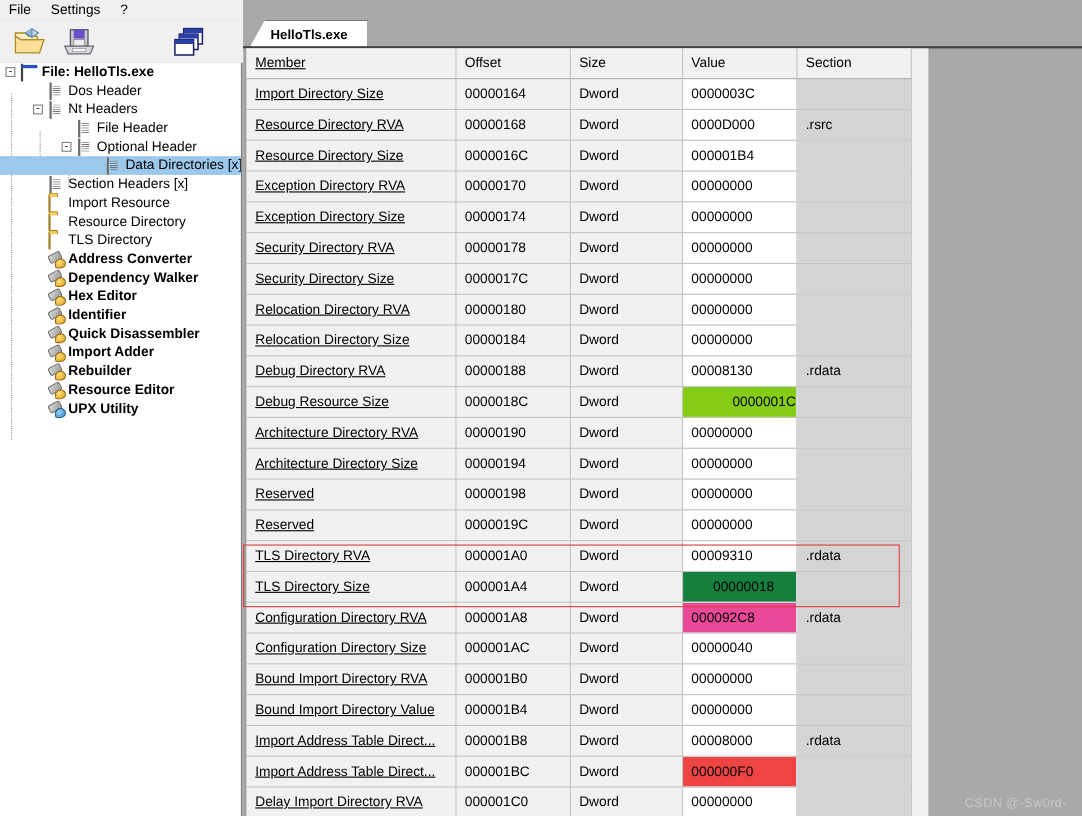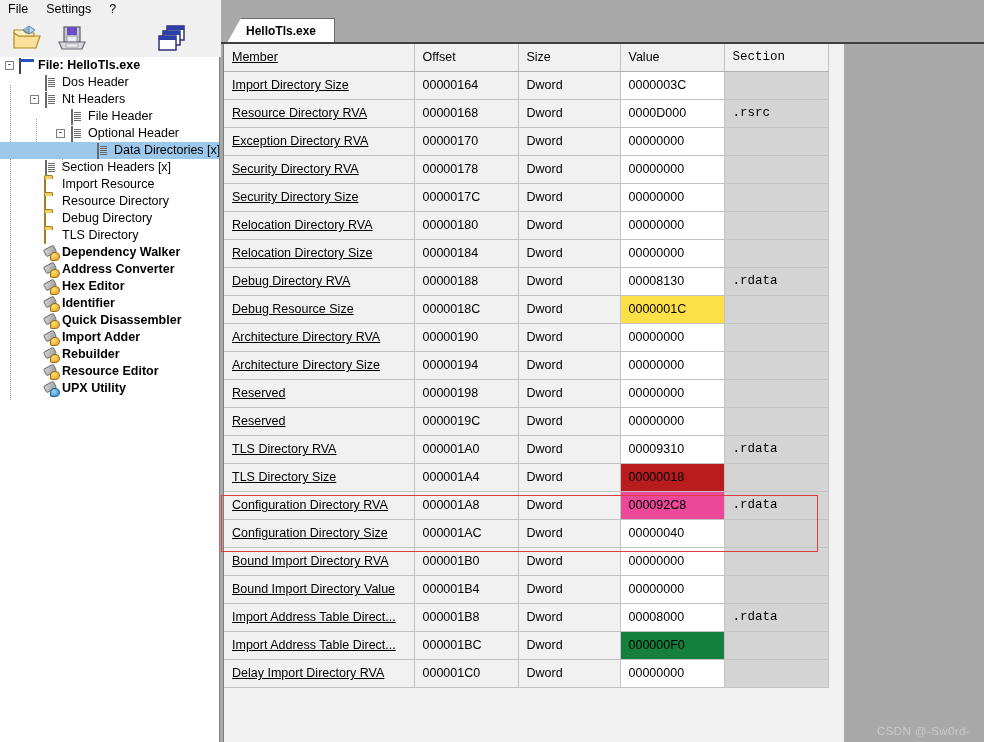--- a/index.html
+++ b/index.html
@@ -144,21 +144,21 @@
     white-space: nowrap; overflow: hidden;
   }
   table.grid th {
     background: #f1f1f1; height: 27px;
     border-bottom: 1px solid #b0b0b0;
   }
   .c-member { width: 190px; text-decoration: underline; }
   .c-offset { width: 104px; }
   .c-size   { width: 102px; }
   .c-value  { width: 104px; background: #ffffff; }
-  .c-sect   { width: 104px; background: #d4d4d4; border-right: none; font-family: Liberation Mono, monospace; }
+  .c-sect   { width: 104px; background: #d4d4d4; border-right: none; }
   th.c-value { background: #f1f1f1; }
   th.c-sect  { background: #f1f1f1; }
 
   
   #redbox {
     position: absolute; left: 221px; top: 495px;
     width: 597px; height: 57px;
     border: 1px solid #e23b3b; pointer-events: none;
   }
 
@@ -271,39 +271,33 @@
         <div class="tnode">
           <span style="flex: 0 0 30px;"></span>
           <span style="flex: 0 0 13px;"></span>
           <span class="ic"><span class="ic-folder"></span></span>
           <span class="tlabel">Resource Directory</span>
         </div>
         <div class="tnode">
           <span style="flex: 0 0 30px;"></span>
           <span style="flex: 0 0 13px;"></span>
           <span class="ic"><span class="ic-folder"></span></span>
-          <span class="tlabel">Debug Directory</span>
-        </div>
-        <div class="tnode">
-          <span style="flex: 0 0 30px;"></span>
-          <span style="flex: 0 0 13px;"></span>
-          <span class="ic"><span class="ic-folder"></span></span>
           <span class="tlabel">TLS Directory</span>
         </div>
         <div class="tnode">
           <span style="flex: 0 0 30px;"></span>
           <span style="flex: 0 0 13px;"></span>
           <span class="ic"><span class="ic-tool"></span></span>
+          <span class="tlabel bold">Address Converter</span>
+        </div>
+        <div class="tnode">
+          <span style="flex: 0 0 30px;"></span>
+          <span style="flex: 0 0 13px;"></span>
+          <span class="ic"><span class="ic-tool"></span></span>
           <span class="tlabel bold">Dependency Walker</span>
-        </div>
-        <div class="tnode">
-          <span style="flex: 0 0 30px;"></span>
-          <span style="flex: 0 0 13px;"></span>
-          <span class="ic"><span class="ic-tool"></span></span>
-          <span class="tlabel bold">Address Converter</span>
         </div>
         <div class="tnode">
           <span style="flex: 0 0 30px;"></span>
           <span style="flex: 0 0 13px;"></span>
           <span class="ic"><span class="ic-tool"></span></span>
           <span class="tlabel bold">Hex Editor</span>
         </div>
         <div class="tnode">
           <span style="flex: 0 0 30px;"></span>
           <span style="flex: 0 0 13px;"></span>
@@ -372,27 +366,41 @@
               <td class="c-sect" style="background: rgb(212, 212, 212);"></td>
             </tr>
             <tr>
               <td class="c-member">Resource Directory RVA</td>
               <td class="c-offset">00000168</td>
               <td class="c-size">Dword</td>
               <td class="c-value" style="background: rgb(255, 255, 255);">0000D000</td>
               <td class="c-sect" style="background: rgb(212, 212, 212);">.rsrc</td>
             </tr>
             <tr>
+              <td class="c-member">Resource Directory Size</td>
+              <td class="c-offset">0000016C</td>
+              <td class="c-size">Dword</td>
+              <td class="c-value" style="background: rgb(255, 255, 255);">000001B4</td>
+              <td class="c-sect" style="background: rgb(212, 212, 212);"></td>
+            </tr>
+            <tr>
               <td class="c-member">Exception Directory RVA</td>
               <td class="c-offset">00000170</td>
               <td class="c-size">Dword</td>
               <td class="c-value" style="background: rgb(255, 255, 255);">00000000</td>
               <td class="c-sect" style="background: rgb(212, 212, 212);"></td>
             </tr>
             <tr>
+              <td class="c-member">Exception Directory Size</td>
+              <td class="c-offset">00000174</td>
+              <td class="c-size">Dword</td>
+              <td class="c-value" style="background: rgb(255, 255, 255);">00000000</td>
+              <td class="c-sect" style="background: rgb(212, 212, 212);"></td>
+            </tr>
+            <tr>
               <td class="c-member">Security Directory RVA</td>
               <td class="c-offset">00000178</td>
               <td class="c-size">Dword</td>
               <td class="c-value" style="background: rgb(255, 255, 255);">00000000</td>
               <td class="c-sect" style="background: rgb(212, 212, 212);"></td>
             </tr>
             <tr>
               <td class="c-member">Security Directory Size</td>
               <td class="c-offset">0000017C</td>
               <td class="c-size">Dword</td>
@@ -417,21 +425,21 @@
               <td class="c-member">Debug Directory RVA</td>
               <td class="c-offset">00000188</td>
               <td class="c-size">Dword</td>
               <td class="c-value" style="background: rgb(255, 255, 255);">00008130</td>
               <td class="c-sect" style="background: rgb(212, 212, 212);">.rdata</td>
             </tr>
             <tr>
               <td class="c-member">Debug Resource Size</td>
               <td class="c-offset">0000018C</td>
               <td class="c-size">Dword</td>
-              <td class="c-value" style="background: #fde047;">0000001C</td>
+              <td class="c-value" style="background: #84cc16; text-align: right;">0000001C</td>
               <td class="c-sect" style="background: rgb(212, 212, 212);"></td>
             </tr>
             <tr>
               <td class="c-member">Architecture Directory RVA</td>
               <td class="c-offset">00000190</td>
               <td class="c-size">Dword</td>
               <td class="c-value" style="background: rgb(255, 255, 255);">00000000</td>
               <td class="c-sect" style="background: rgb(212, 212, 212);"></td>
             </tr>
             <tr>
@@ -459,21 +467,21 @@
               <td class="c-member">TLS Directory RVA</td>
               <td class="c-offset">000001A0</td>
               <td class="c-size">Dword</td>
               <td class="c-value" style="background: rgb(255, 255, 255);">00009310</td>
               <td class="c-sect" style="background: rgb(212, 212, 212);">.rdata</td>
             </tr>
             <tr>
               <td class="c-member">TLS Directory Size</td>
               <td class="c-offset">000001A4</td>
               <td class="c-size">Dword</td>
-              <td class="c-value" style="background: #b91c1c;">00000018</td>
+              <td class="c-value" style="background: #15803d; text-align: center;">00000018</td>
               <td class="c-sect" style="background: rgb(212, 212, 212);"></td>
             </tr>
             <tr>
               <td class="c-member">Configuration Directory RVA</td>
               <td class="c-offset">000001A8</td>
               <td class="c-size">Dword</td>
               <td class="c-value" style="background: #ec4899;">000092C8</td>
               <td class="c-sect" style="background: rgb(212, 212, 212);">.rdata</td>
             </tr>
             <tr>
@@ -501,21 +509,21 @@
               <td class="c-member">Import Address Table Direct...</td>
               <td class="c-offset">000001B8</td>
               <td class="c-size">Dword</td>
               <td class="c-value" style="background: rgb(255, 255, 255);">00008000</td>
               <td class="c-sect" style="background: rgb(212, 212, 212);">.rdata</td>
             </tr>
             <tr>
               <td class="c-member">Import Address Table Direct...</td>
               <td class="c-offset">000001BC</td>
               <td class="c-size">Dword</td>
-              <td class="c-value" style="background: #15803d;">000000F0</td>
+              <td class="c-value" style="background: #ef4444;">000000F0</td>
               <td class="c-sect" style="background: rgb(212, 212, 212);"></td>
             </tr>
             <tr>
               <td class="c-member">Delay Import Directory RVA</td>
               <td class="c-offset">000001C0</td>
               <td class="c-size">Dword</td>
               <td class="c-value" style="background: rgb(255, 255, 255);">00000000</td>
               <td class="c-sect" style="background: rgb(212, 212, 212);"></td>
             </tr>
           </tbody>

